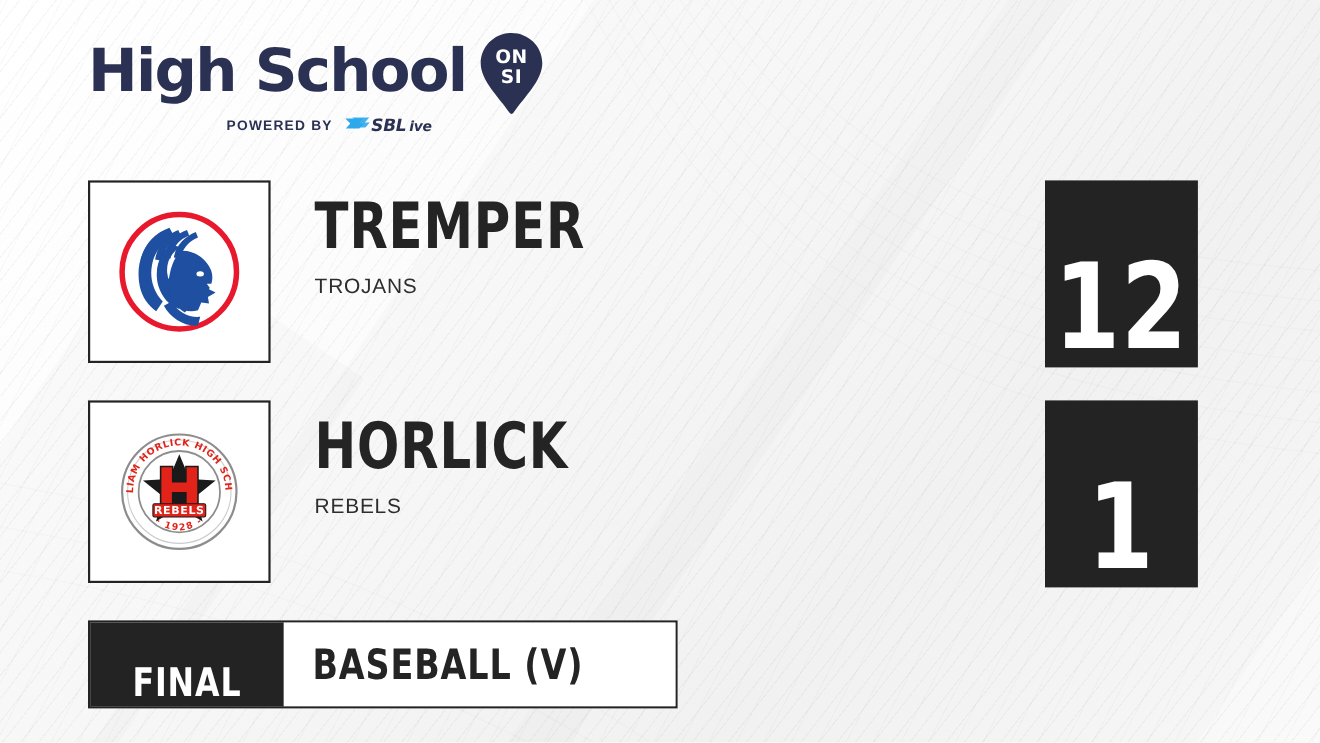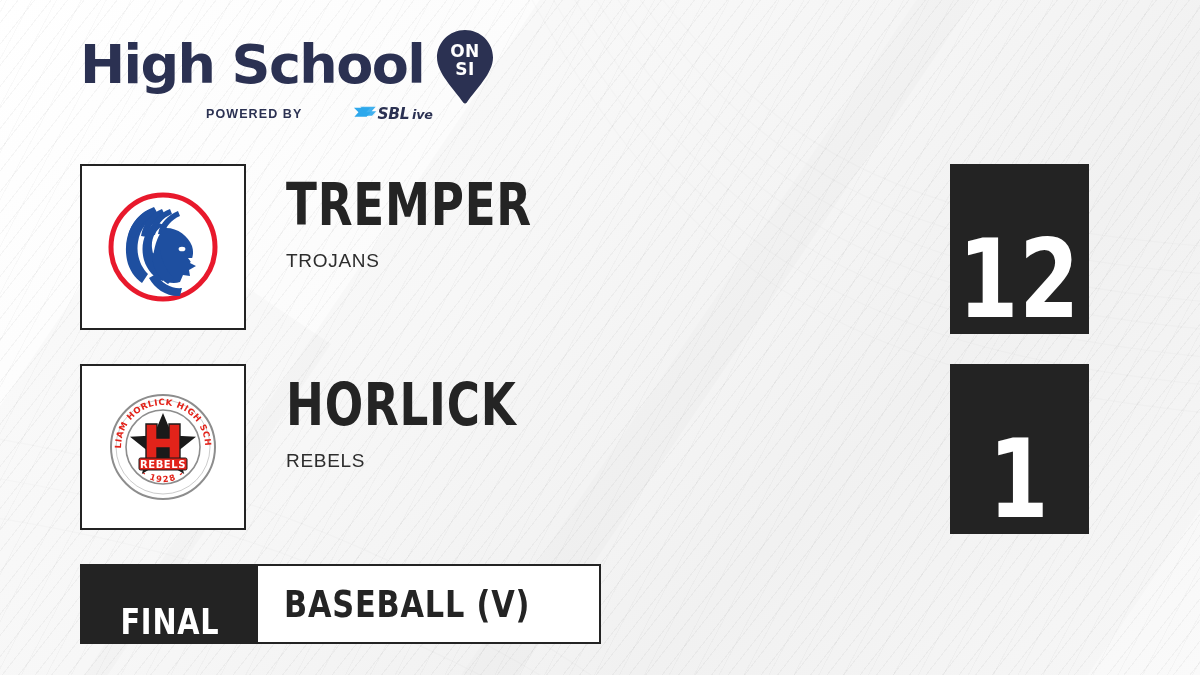--- a/index.html
+++ b/index.html
@@ -102,21 +102,20 @@
     width: 62px;
     height: 76px;
     position: relative;
     top: 2px;
   }
   .powered {
     display: flex;
     align-items: center;
     margin-top: 7px;
     margin-left: 126px;
-    gap: 40px;
   }
   .powered-text {
     font-family: "Liberation Sans", sans-serif;
     font-weight: 700;
     font-size: 12.5px;
     letter-spacing: 1.1px;
     color: #2b3152;
   }
   .sblive {
     display: flex;
@@ -218,21 +217,21 @@
     font-weight: 700;
     font-size: 36px;
     letter-spacing: 1px;
   }
   #status-final span { transform: scaleX(0.80); display:inline-block; }
   #status-sport {
     background: #ffffff;
     color: #242424;
     display: flex;
     align-items: center;
-    padding: 0 7px 0 26px;
+    padding: 0 22px 0 26px;
     font-family: "DejaVu Sans", sans-serif;
     font-weight: 700;
     font-size: 38px;
     letter-spacing: 1px;
     white-space: nowrap;
   }
   #status-sport span { transform: scaleX(0.80); display:inline-block; transform-origin:left center;}
 </style>
 </head>
 <body>

